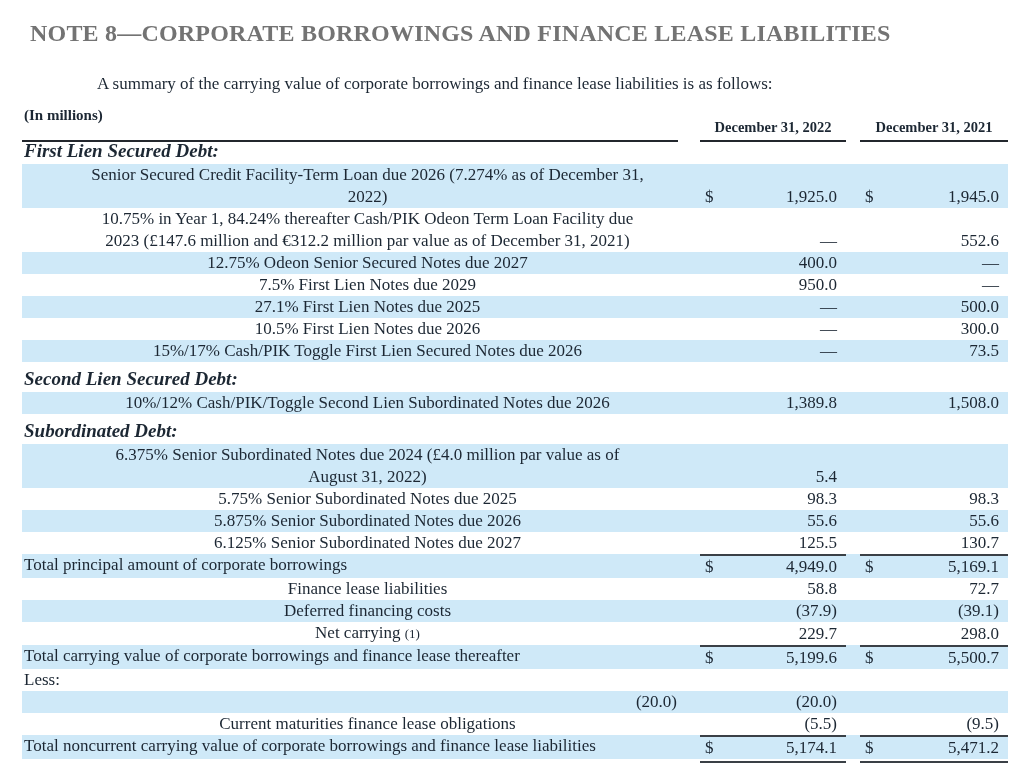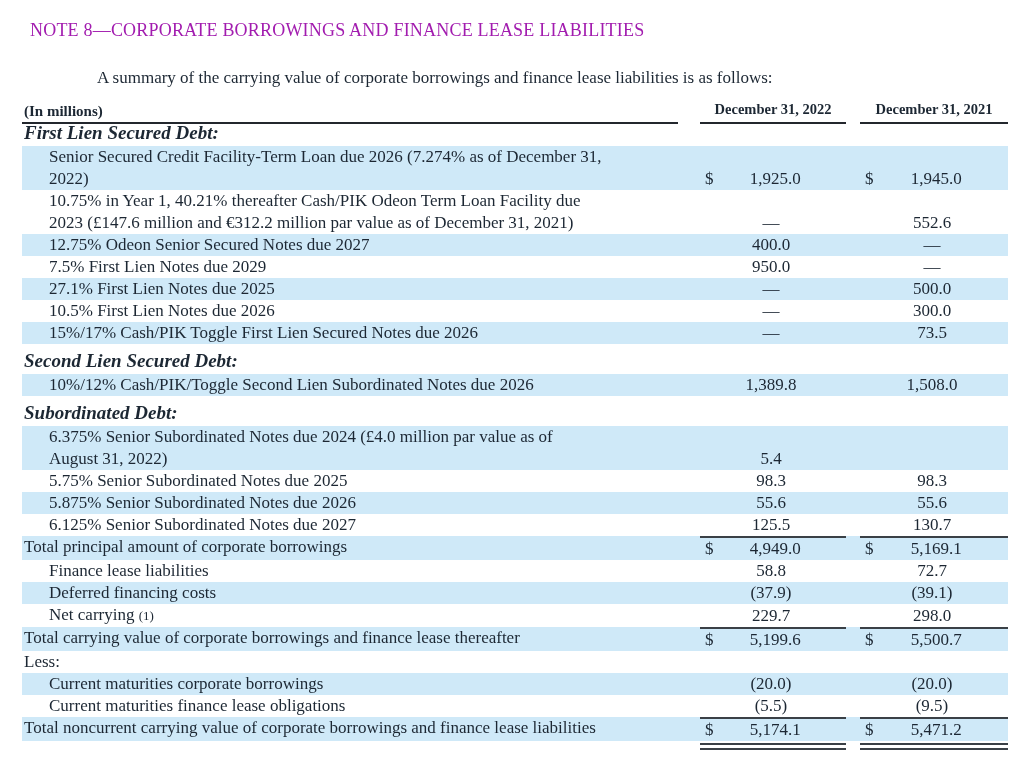--- a/index.html
+++ b/index.html
@@ -1,41 +1,41 @@
 <!DOCTYPE html>
 <html><head>
 <meta charset="utf-8">
 <style>
   html,body{margin:0;padding:0;background:#ffffff;}
   body{width:1013px;height:765px;overflow:hidden;
        font-family:"Liberation Serif","DejaVu Serif",serif;color:#1c2733;}
   .page{padding-top:14px;}
-  .title{margin:6px 0 0 30px;font-size:18px;font-weight:normal;color:#a21caf;letter-spacing:.2px;}
+  .title{margin:6px 0 0 30px;font-size:24px;font-weight:bold;color:#737373;letter-spacing:.2px;}
   .intro{margin:27px 0 0 97px;font-size:17px;}
   .fin-table{margin:13px 0 0 22px;width:986px;}
 
   .row{display:grid;grid-template-columns:1fr 146px 148px;column-gap:14px;
        min-height:22px;font-size:17px;line-height:22px;}
   .shade{background:#cfe9f8;}
   .label{padding-left:2px;}
-  .indent .label{padding-left:27px;}
+  .indent .label{padding-left:27px;text-align:center;}
   .lline{line-height:22px;}
   .note-ref{font-size:13px;}
 
   .vgroup{display:flex;align-items:flex-end;padding:0 9px 0 5px;line-height:22px;}
   .cur{text-align:left;}
-  .val{flex:1;text-align:center;}
+  .val{flex:1;text-align:right;}
 
   .section{font-weight:bold;font-style:italic;}
   .section .label{grid-column:1 / -1;}
   .section .lline{font-size:19px;line-height:18px;}
   .gap{height:8px;}
 
   .hrow{font-weight:bold;align-items:end;min-height:21px;}
-  .hlabel{border-bottom:2.5px solid #23272d;margin-right:8px;padding-bottom:2px;
+  .hlabel{border-bottom:2.5px solid #23272d;margin-right:8px;padding-bottom:16px;
           font-size:15px;line-height:17px;}
   .hdate{border-bottom:2.5px solid #23272d;text-align:center;padding-bottom:4px;
          font-size:14.5px;line-height:17px;}
 
   .rule-above .vgroup{border-top:2px solid #3a4046;}
   .dblrule-row{min-height:0;}
   .dblrule{height:3px;border-top:2px solid #3a4046;border-bottom:2px solid #3a4046;margin-top:2px;}
 </style>
 </head>
 <body>
@@ -65,21 +65,21 @@
             <span class="cur">$</span>
             <span class="val">1,925.0</span>
           </div>
           <div class="vgroup">
             <span class="cur">$</span>
             <span class="val">1,945.0</span>
           </div>
         </div>
         <div class="row data indent">
           <div class="label">
-            <div class="lline"><span>10.75% in Year 1, 40.21% thereafter Cash/PIK Odeon Term Loan Facility due</span></div>
+            <div class="lline"><span>10.75% in Year 1, 84.24% thereafter Cash/PIK Odeon Term Loan Facility due</span></div>
             <div class="lline"><span>2023 (£147.6 million and €312.2 million par value as of December 31, 2021)</span></div>
           </div>
           <div class="vgroup">
             <span class="cur"></span>
             <span class="val">—</span>
           </div>
           <div class="vgroup">
             <span class="cur"></span>
             <span class="val">552.6</span>
           </div>
@@ -295,23 +295,20 @@
           <div class="vgroup">
             <span class="cur"></span>
             <span class="val"></span>
           </div>
           <div class="vgroup">
             <span class="cur"></span>
             <span class="val"></span>
           </div>
         </div>
         <div class="row data shade indent">
-          <div class="label">
-            <div class="lline"><span>Current maturities corporate borrowings</span></div>
-          </div>
           <div class="vgroup">
             <span class="cur"></span>
             <span class="val">(20.0)</span>
           </div>
           <div class="vgroup">
             <span class="cur"></span>
             <span class="val">(20.0)</span>
           </div>
         </div>
         <div class="row data indent">

